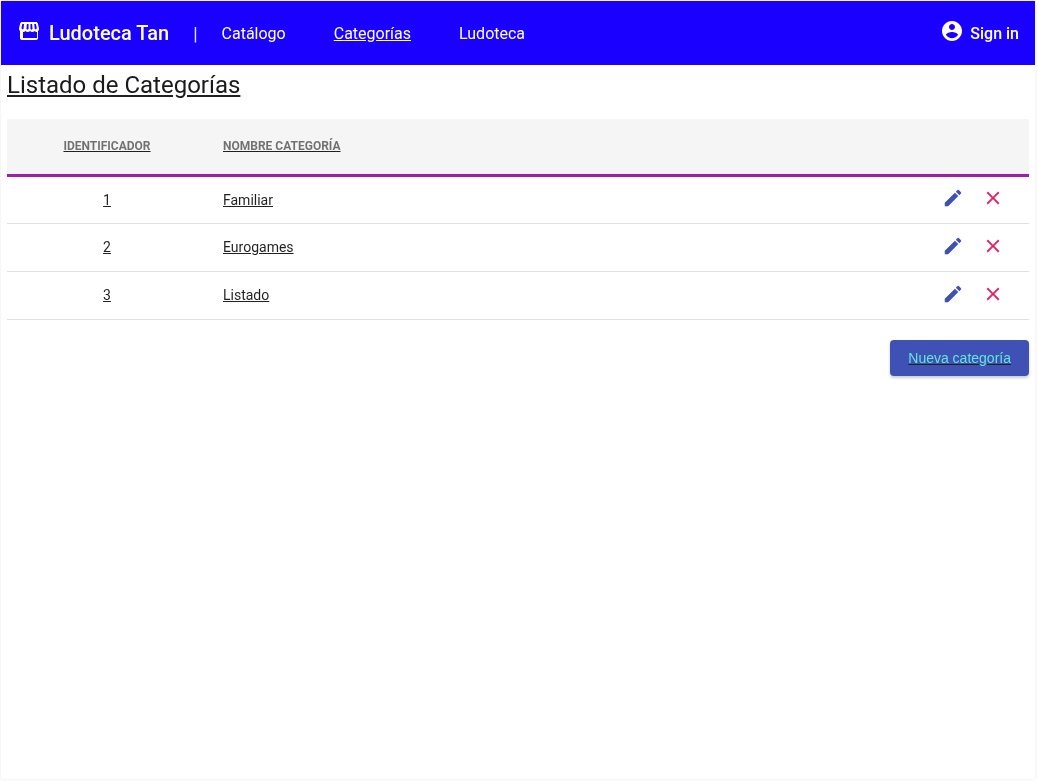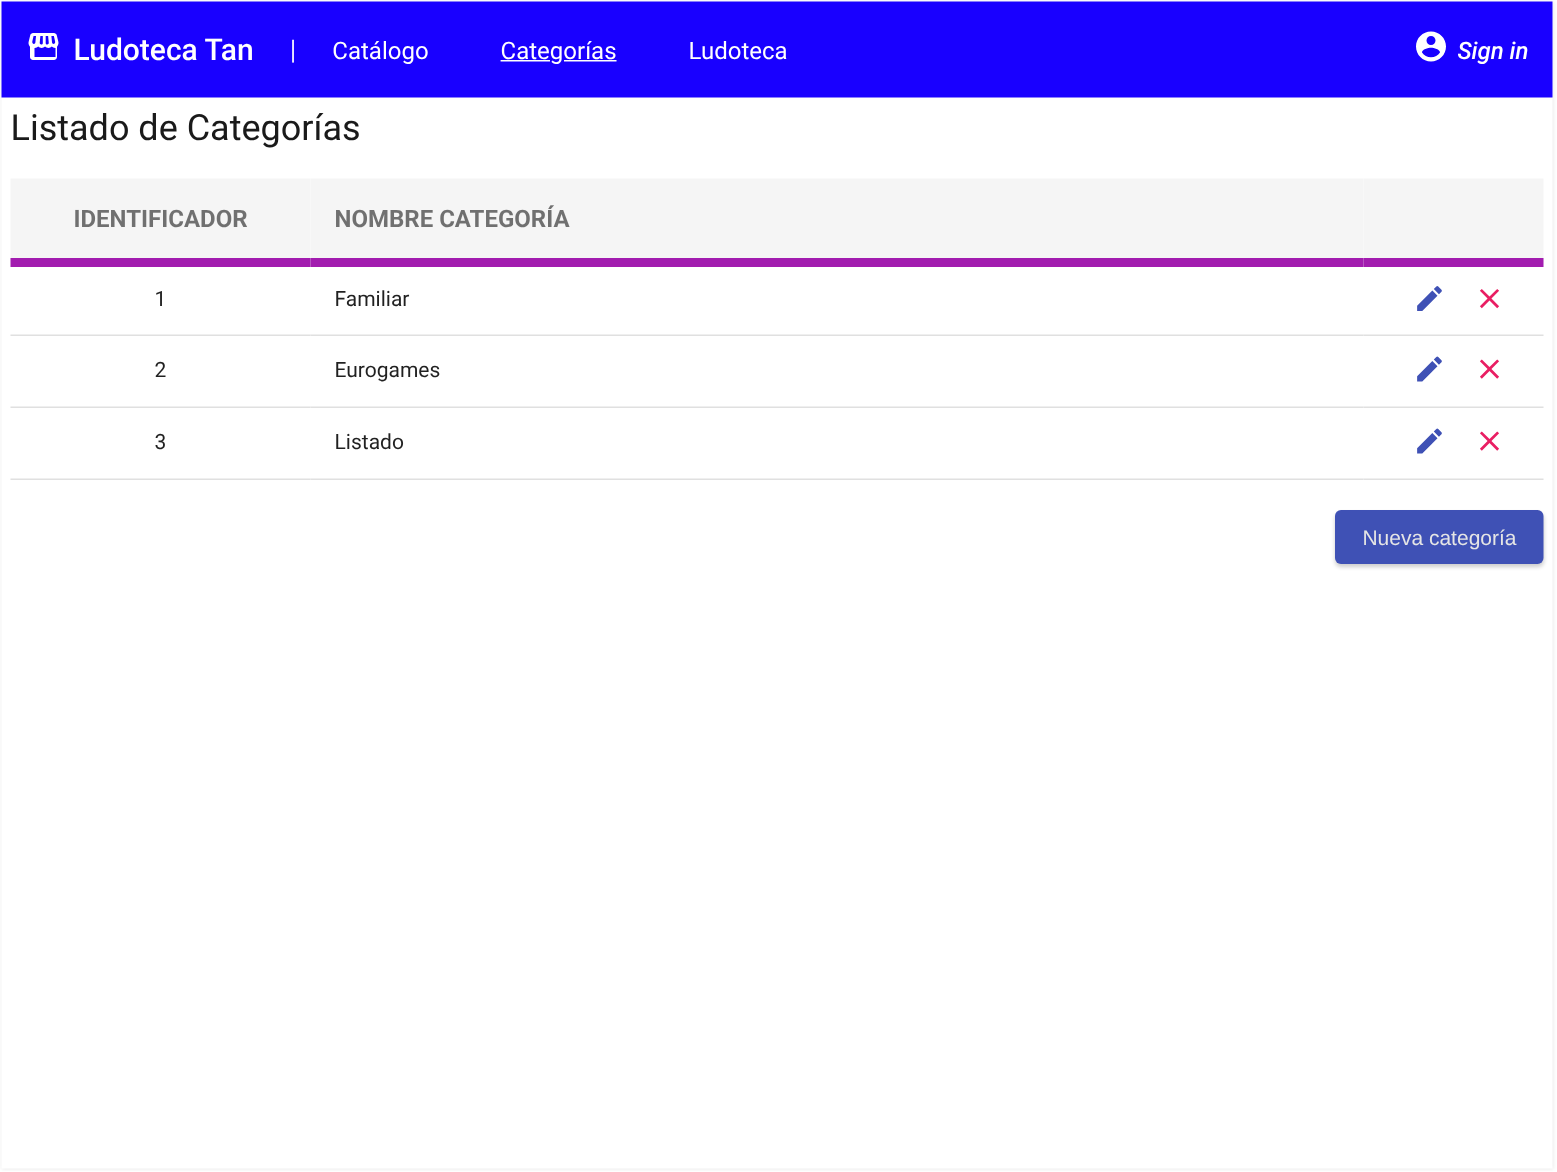--- a/index.html
+++ b/index.html
@@ -70,55 +70,55 @@
       flex: 1;
     }
     .signin {
       display: flex;
       align-items: center;
       gap: 6px;
       color: #fff;
       cursor: pointer;
       font-size: 16px;
       font-weight: 500;
-      font-style: italic;
     }
     .signin svg {
       width: 24px;
       height: 24px;
       fill: #fff;
     }
     
     .content {
       padding: 6px;
+      text-decoration: underline;
     }
     .page-title {
       font-size: 24px;
       font-weight: 400;
       color: #1a1a1a;
       margin-bottom: 20px;
     }
     
     .mat-table {
       width: 100%;
       border-collapse: collapse;
       background: #fff;
     }
     .mat-table thead tr {
       background: #f5f5f5;
       height: 56px;
     }
     .mat-table th {
       text-align: left;
-      font-size: 16px;
+      font-size: 12px;
       font-weight: 700;
       color: rgba(0,0,0,0.54);
       text-transform: uppercase;
       padding: 0 16px;
-      border-bottom: 6px solid #a21caf;
+      border-bottom: 3px solid #a21caf;
     }
     .mat-table th.col-id {
       text-align: center;
       width: 200px;
     }
     .mat-table th.col-actions {
       width: 120px;
     }
     .mat-table tbody tr {
       height: 48px;
@@ -156,21 +156,21 @@
     .icon-edit svg { fill: #3f51b5; }
     .icon-delete svg { fill: #e91e63; }
     
     .button-bar {
       display: flex;
       justify-content: flex-end;
       margin-top: 20px;
     }
     .primary-btn {
       background: #3f51b5;
-      color: #e5e5e5;
+      color: #5eead4;
       border: none;
       border-radius: 4px;
       padding: 0 18px;
       height: 36px;
       font-size: 14px;
       font-weight: 500;
       cursor: pointer;
       box-shadow: 0 2px 3px rgba(0,0,0,0.2);
     }
   </style>

